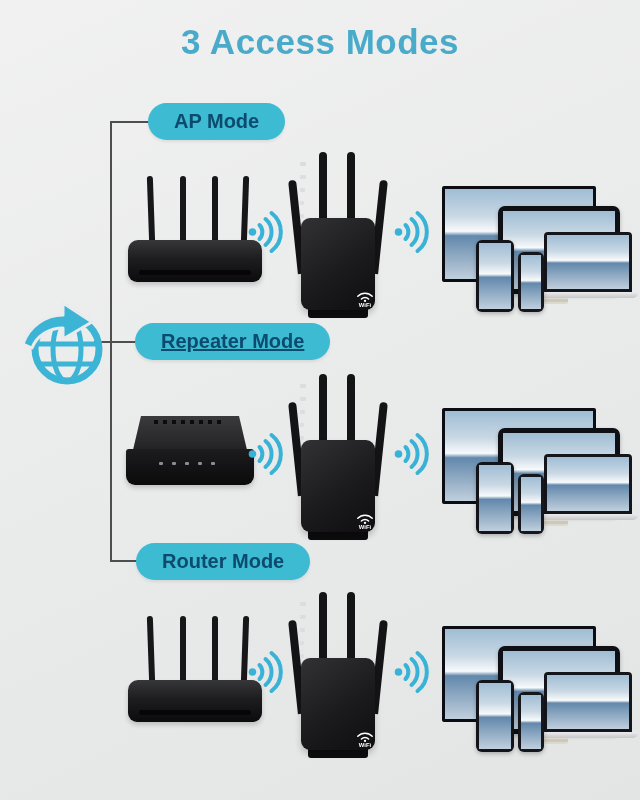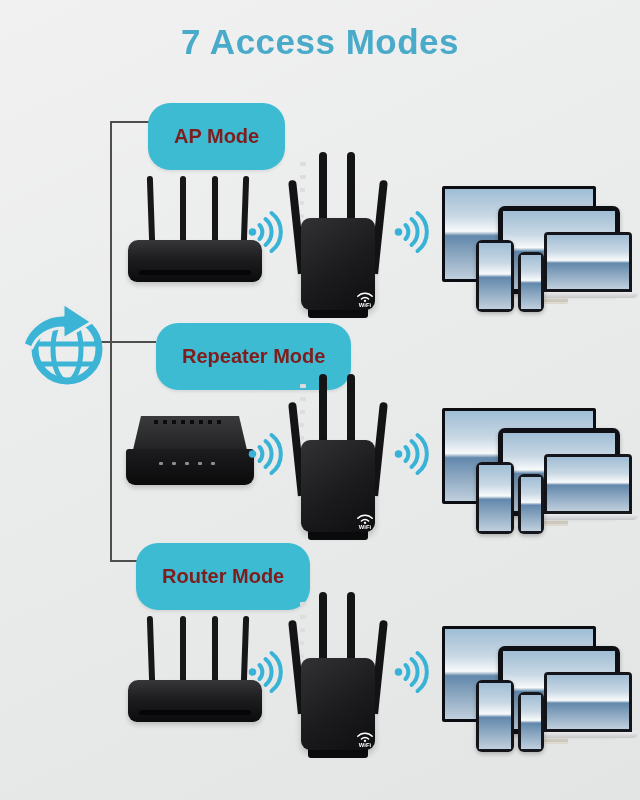--- a/index.html
+++ b/index.html
@@ -13,25 +13,25 @@
 
   
   .vline,.hline{position:absolute;background:#4e4e4e;}
   .vline{width:2px;} .hline{height:2px;}
   #line-main{left:110px;top:122px;height:440px;}
   #line-ap{left:110px;top:121px;width:46px;}
   #line-rep{left:94px;top:341px;width:62px;}
   #line-rt{left:110px;top:560px;width:46px;}
 
   
-  .pill{position:absolute;background:#3dbbd3;color:#7f1d1d;font-size:20px;font-weight:600;
-        padding:22px 26px;border-radius:22px;white-space:nowrap;
+  .pill{position:absolute;background:#3dbbd3;color:#0c4a6e;font-size:20px;font-weight:600;
+        padding:7px 26px;border-radius:22px;white-space:nowrap;
         box-shadow:0 2px 3px rgba(0,0,0,.08);}
   #pill-ap{left:148px;top:103px;}
-  #pill-rep{left:156px;top:323px;}
+  #pill-rep{left:135px;top:323px;text-decoration:underline;}
   #pill-rt{left:136px;top:543px;}
 
   
   .globe{position:absolute;left:20px;top:294px;width:90px;height:94px;color:#3cb4d6;}
 
   
   .row{position:absolute;left:0;width:640px;height:178px;}
   #row-ap{top:150px;} #row-rep{top:372px;} #row-rt{top:590px;}
 
   
@@ -104,21 +104,21 @@
   .tablet{left:34px;top:54px;width:38px;height:72px;background:#13141a;padding:3px;
            border-radius:6px;z-index:5;box-shadow:0 2px 4px rgba(0,0,0,.25);}
   .phone{left:76px;top:66px;width:26px;height:60px;background:#16171d;padding:3px;
            border-radius:6px;z-index:6;box-shadow:0 2px 4px rgba(0,0,0,.25);}
 </style>
 </head>
 <body>
 
 <div class="stage">
 
-  <div class="title">7 Access Modes</div>
+  <div class="title">3 Access Modes</div>
 
   <div class="vline" id="line-main"></div>
   <div class="hline" id="line-ap"></div>
   <div class="hline" id="line-rep"></div>
   <div class="hline" id="line-rt"></div>
 
   <div class="globe">
     <svg viewBox="0 0 90 94" width="90" height="94">
       <g stroke="currentColor" fill="none">
         <circle cx="47" cy="55" r="32" stroke-width="7"></circle>

